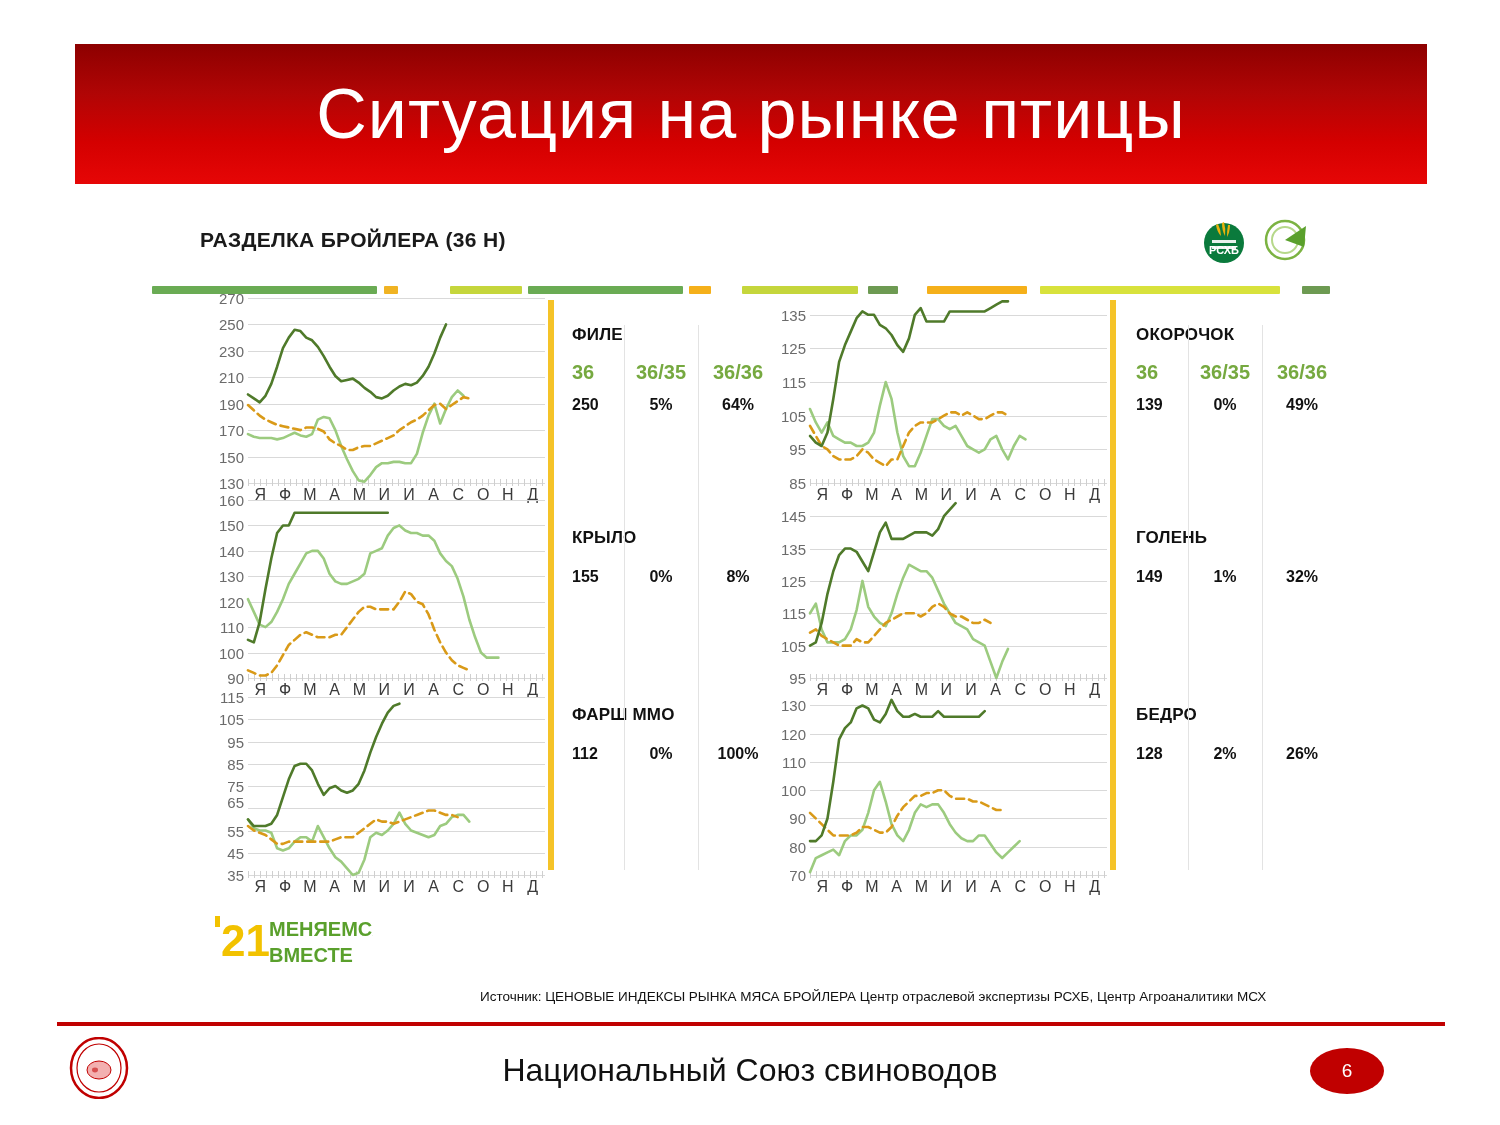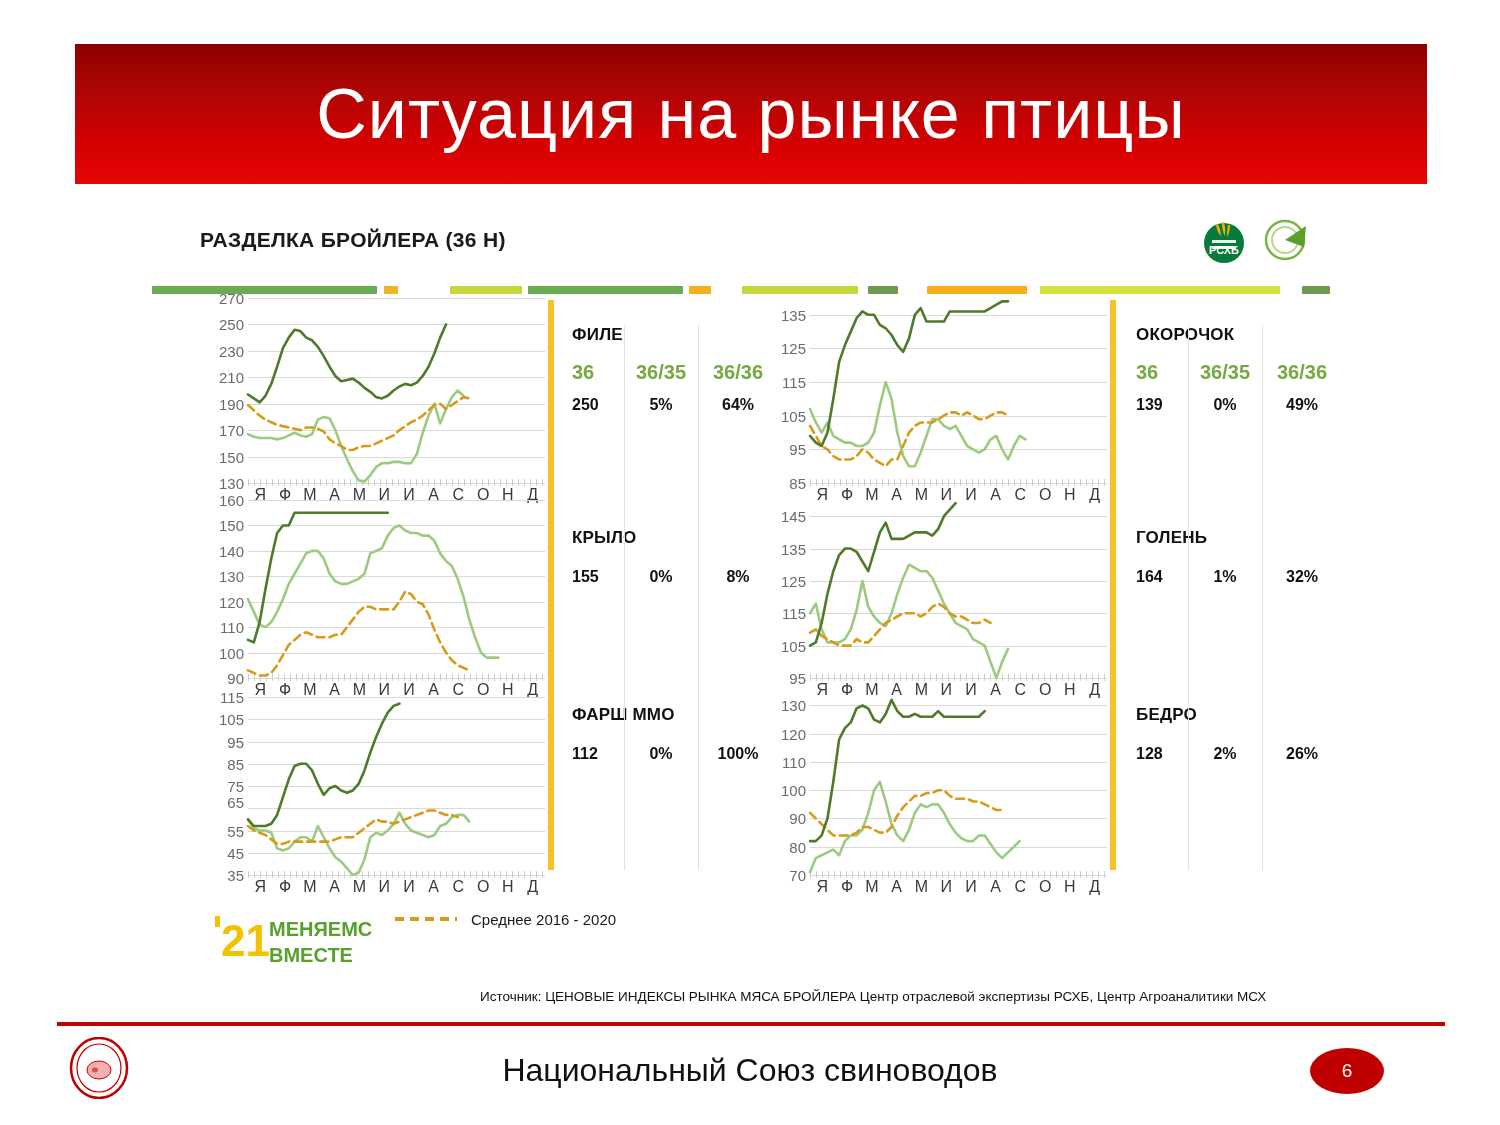--- a/index.html
+++ b/index.html
@@ -384,21 +384,21 @@
         <span>А</span>
         <span>С</span>
         <span>О</span>
         <span>Н</span>
         <span>Д</span>
       </div>
     </div>
     <div class="info" style="left: 1136px; top: 528px;">
       <div class="name">ГОЛЕНЬ</div>
       <div class="vals" style="margin-top: 20px;">
-        <span class="c1">164</span>
+        <span class="c1">149</span>
         <span class="c2">1%</span>
         <span class="c3">32%</span>
       </div>
     </div>
     <div class="chart-card" style="left: 762px; top: 697px; width: 345px; height: 206px;">
       <div class="plot" style="width: 345px; height: 178px;">
         <div class="axis-labels">
           <div style="top: 178px;">70</div>
           <div style="top: 149.746px;">80</div>
           <div style="top: 121.492px;">90</div>
@@ -452,24 +452,20 @@
 <div class="vsep" style="left:1110px;top:300px;height:570px;"></div>
 
 <svg class="brand21" viewBox="0 0 160 62">
   <rect x="2" y="6" width="5" height="11" fill="#f2c200"></rect>
   <text x="8" y="46" font-size="44" font-weight="bold" fill="#f2c200" font-family="Liberation Sans, sans-serif">21</text>
   <text x="56" y="26" font-size="20" font-weight="bold" fill="#5aa02c" font-family="Liberation Sans, sans-serif">МЕНЯЕМСЯ</text>
   <text x="56" y="52" font-size="20" font-weight="bold" fill="#5aa02c" font-family="Liberation Sans, sans-serif">ВМЕСТЕ</text>
 </svg>
 
 <div class="legend">
-  <div class="lrow">
-    <span class="swatch savg"></span>
-    <span class="ltext">Среднее 2016 - 2020</span>
-  </div>
 </div>
 
 <div class="source">Источник: ЦЕНОВЫЕ ИНДЕКСЫ РЫНКА МЯСА БРОЙЛЕРА Центр отраслевой экспертизы РСХБ, Центр Агроаналитики МСХ</div>
 
 <div class="footer-rule"></div>
 <svg class="footer-logo" viewBox="0 0 62 62">
   <ellipse cx="31" cy="31" rx="28" ry="30" fill="#ffffff" stroke="#c00000" stroke-width="2.5"></ellipse>
   <ellipse cx="31" cy="31" rx="22" ry="24" fill="#ffffff" stroke="#c00000" stroke-width="1.2"></ellipse>
   <ellipse cx="31" cy="33" rx="12" ry="9" fill="#f3b0b0" stroke="#c00000" stroke-width="1"></ellipse>
   <ellipse cx="27" cy="33" rx="3" ry="2.4" fill="#c00000" opacity=".55"></ellipse>

